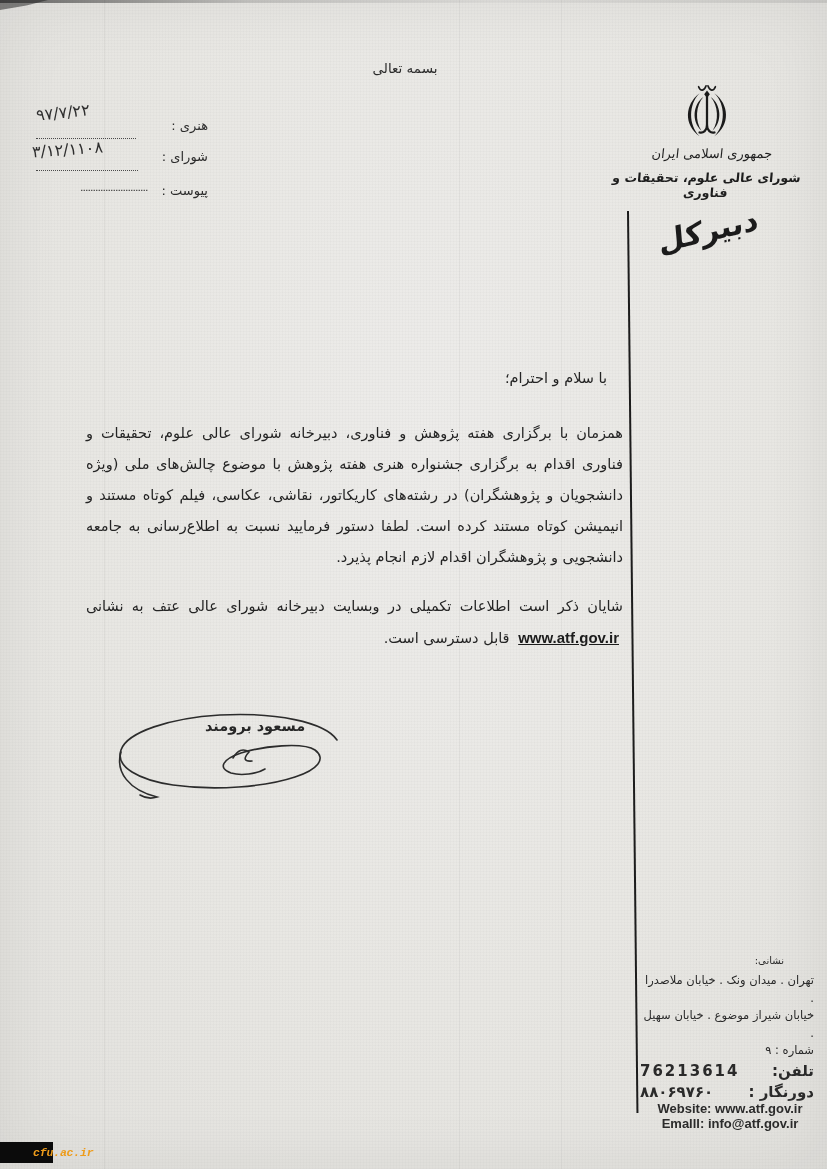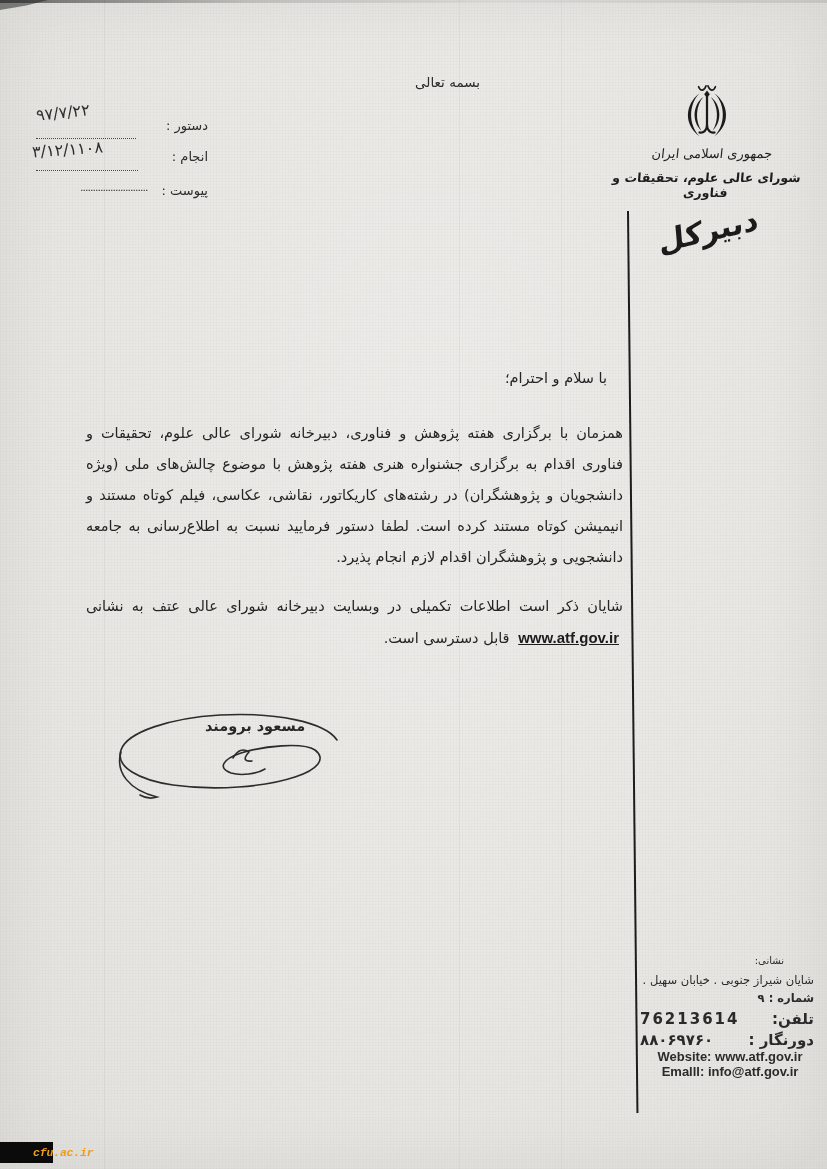--- a/index.html
+++ b/index.html
@@ -20,21 +20,21 @@
       repeating-linear-gradient(0deg, rgba(0,0,0,0.016) 0 1px, transparent 1px 3px),
       repeating-linear-gradient(90deg, rgba(0,0,0,0.014) 0 1px, transparent 1px 3px);
   }
   .top-edge{position:absolute;left:0;top:0;width:100%;height:3px;
     background:linear-gradient(90deg, rgba(25,25,25,.6), rgba(90,90,90,.25) 30%, rgba(150,150,150,.1) 60%, rgba(110,110,110,.2));}
   .corner-blob{position:absolute;left:0;top:0;width:48px;height:10px;background:rgba(25,25,25,.5);
     clip-path:polygon(0 0,100% 0,55% 55%,0 100%);}
   .crease{position:absolute;top:0;bottom:0;width:1px;background:rgba(0,0,0,.045);}
   .c1{left:104px;} .c2{left:459px;background:rgba(0,0,0,.03);} .c3{left:561px;background:rgba(0,0,0,.028);}
 
-  .besmellah{position:absolute;left:330px;top:74px;width:150px;text-align:right;
+  .besmellah{position:absolute;left:330px;top:60px;width:150px;text-align:center;
     font-size:13.5px;color:#2b2b2b;}
 
   
   .meta-label{position:absolute;font-size:13px;color:#2b2b2b;direction:rtl;text-align:right;}
   .label-date{left:150px;top:118px;width:58px;}
   .label-num{left:146px;top:149px;width:62px;}
   .label-att{left:142px;top:183px;width:66px;}
   .hand{position:absolute;font-size:16px;color:#2e2e2e;direction:ltr;white-space:nowrap;}
   .value-date{left:36px;top:103px;transform:rotate(-6deg);letter-spacing:1px;}
   .value-num{left:32px;top:140px;transform:rotate(-4deg);letter-spacing:.5px;}
@@ -71,21 +71,21 @@
   
   .sig{position:absolute;left:105px;top:700px;width:245px;height:105px;}
   .sig svg{position:absolute;left:0;top:0;width:245px;height:105px;}
   .sig-name{position:absolute;left:88px;top:18px;width:124px;text-align:center;direction:rtl;
     font-size:14.5px;font-weight:bold;color:#272727;}
 
   
   .contact{position:absolute;left:640px;top:955px;width:174px;direction:rtl;color:#2a2a2a;}
   .addr-label{font-size:10px;margin:0 30px 6px 0;}
   .addr-line{font-size:11.5px;line-height:17.5px;text-align:right;}
-  .addr-no{font-size:11.5px;line-height:17px;text-align:right;font-weight:bold;}
+  .addr-no{font-size:11.5px;line-height:17px;text-align:right;}
   .tel-row{display:flex;justify-content:space-between;align-items:baseline;
     font-size:15px;font-weight:bold;margin-top:3px;}
   .tel-row .num{letter-spacing:2px;direction:ltr;}
   .latin-row{direction:ltr;text-align:center;font-family:"Liberation Sans", sans-serif;
     font-weight:bold;font-size:13px;margin-left:6px;color:#2b2b2b;white-space:nowrap;}
 
   
   .watermark{position:absolute;left:0;top:1142px;width:53px;height:21px;background:#0b0b0b;
     display:flex;align-items:center;justify-content:center;
     font-family:Liberation Mono, monospace;font-style:italic;font-weight:bold;
@@ -99,25 +99,25 @@
 <div class="page">
 
   <div class="top-edge"></div>
   <div class="corner-blob"></div>
   <div class="crease c1"></div>
   <div class="crease c2"></div>
   <div class="crease c3"></div>
 
   <div class="besmellah">بسمه تعالی</div>
 
-  <span class="meta-label label-date" dir="rtl">دستور :</span>
+  <span class="meta-label label-date" dir="rtl">هنری :</span>
   <span class="hand value-date">۹۷/۷/۲۲</span>
   <span class="dots dots-date"></span>
 
-  <span class="meta-label label-num" dir="rtl">انجام :</span>
+  <span class="meta-label label-num" dir="rtl">شورای :</span>
   <span class="hand value-num">۳/۱۲/۱۱۰۸</span>
   <span class="dots dots-num"></span>
 
   <span class="meta-label label-att" dir="rtl">پیوست :</span>
   <span class="att-dots">...........................</span>
 
   <svg class="emblem" viewBox="0 0 60 64">
     <g fill="#1b1b1b" stroke="none">
       <path d="M22,13 C6,25 5,47 22,59 C10,47 10,25 22,13 Z"></path>
       <path d="M38,13 C54,25 55,47 38,59 C50,47 50,25 38,13 Z"></path>
@@ -156,21 +156,22 @@
         <path d="M232,40 C220,22 170,12 115,15 C65,18 22,32 16,50 C10,67 34,80 68,85 C110,91 160,87 190,77 C212,70 222,59 210,50 C198,42 158,46 136,53 C118,59 112,68 126,73 C136,76 152,74 160,69"></path>
         <path d="M16,52 C10,72 24,90 52,97 C46,99 40,98 35,95"></path>
         <path d="M128,58 q7,-12 16,-6 q-9,10 3,9"></path>
       </g>
     </svg>
     <div class="sig-name">مسعود برومند</div>
   </div>
 
   <div class="contact">
     <div class="addr-label">نشانی:</div>
-    <div class="addr-line">شایان شیراز جنوبی . خیابان سهیل .</div>
+    <div class="addr-line">تهران . میدان ونک . خیابان ملاصدرا .</div>
+    <div class="addr-line">خیابان شیراز موضوع . خیابان سهیل .</div>
     <div class="addr-no">شماره : ۹</div>
     <div class="tel-row">
       <span>تلفن:</span>
       <span class="num">76213614</span>
     </div>
     <div class="tel-row">
       <span>دورنگار :</span>
       <span class="num">۸۸۰۶۹۷۶۰</span>
     </div>
     <div class="latin-row">

